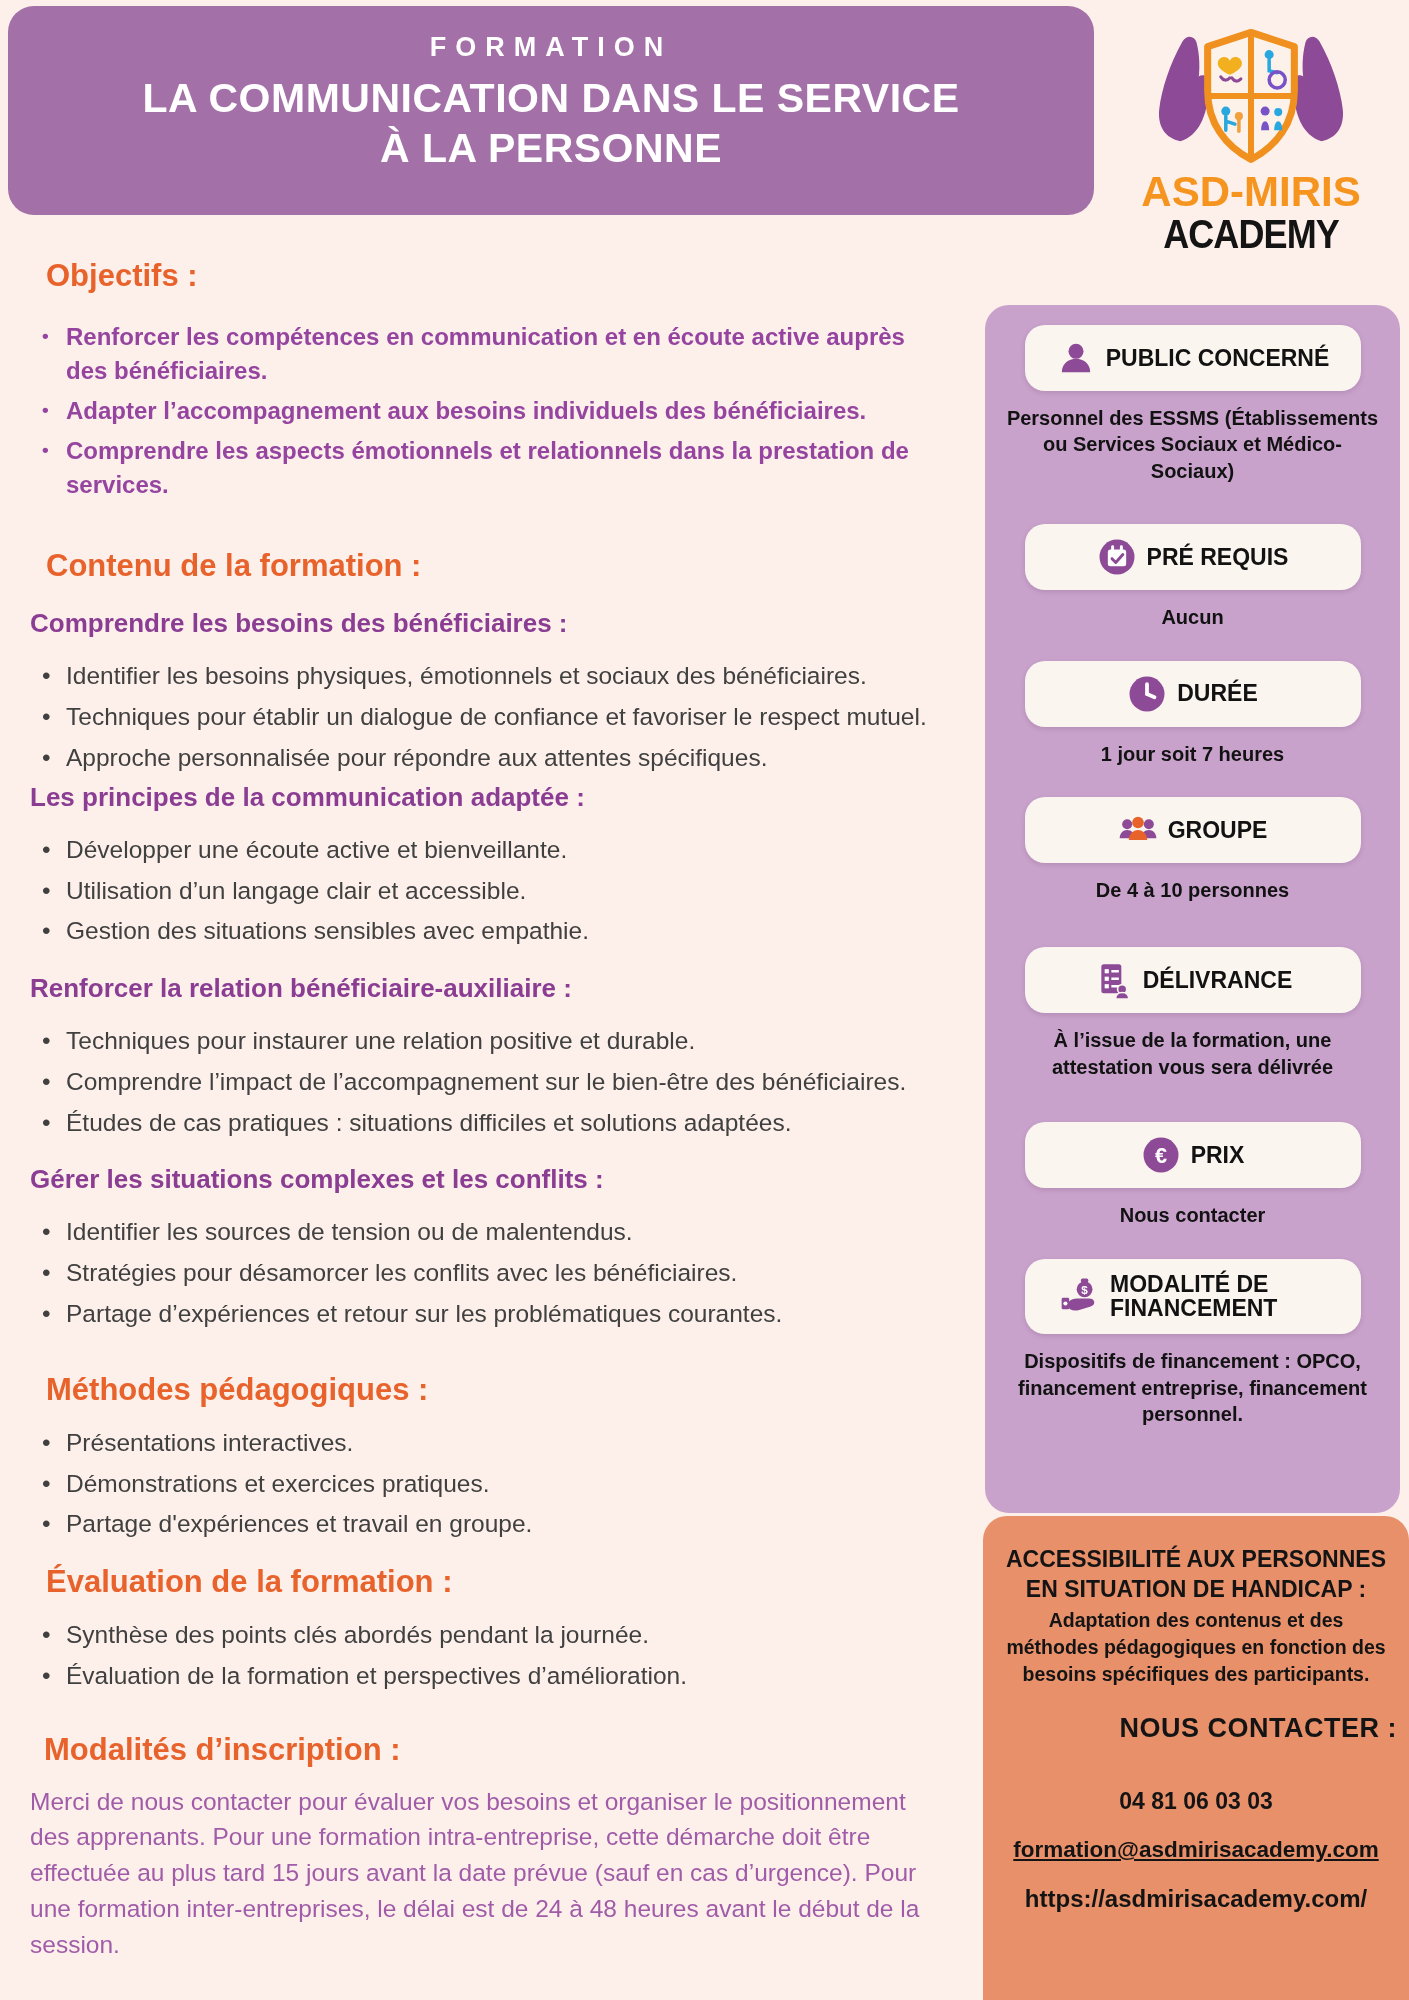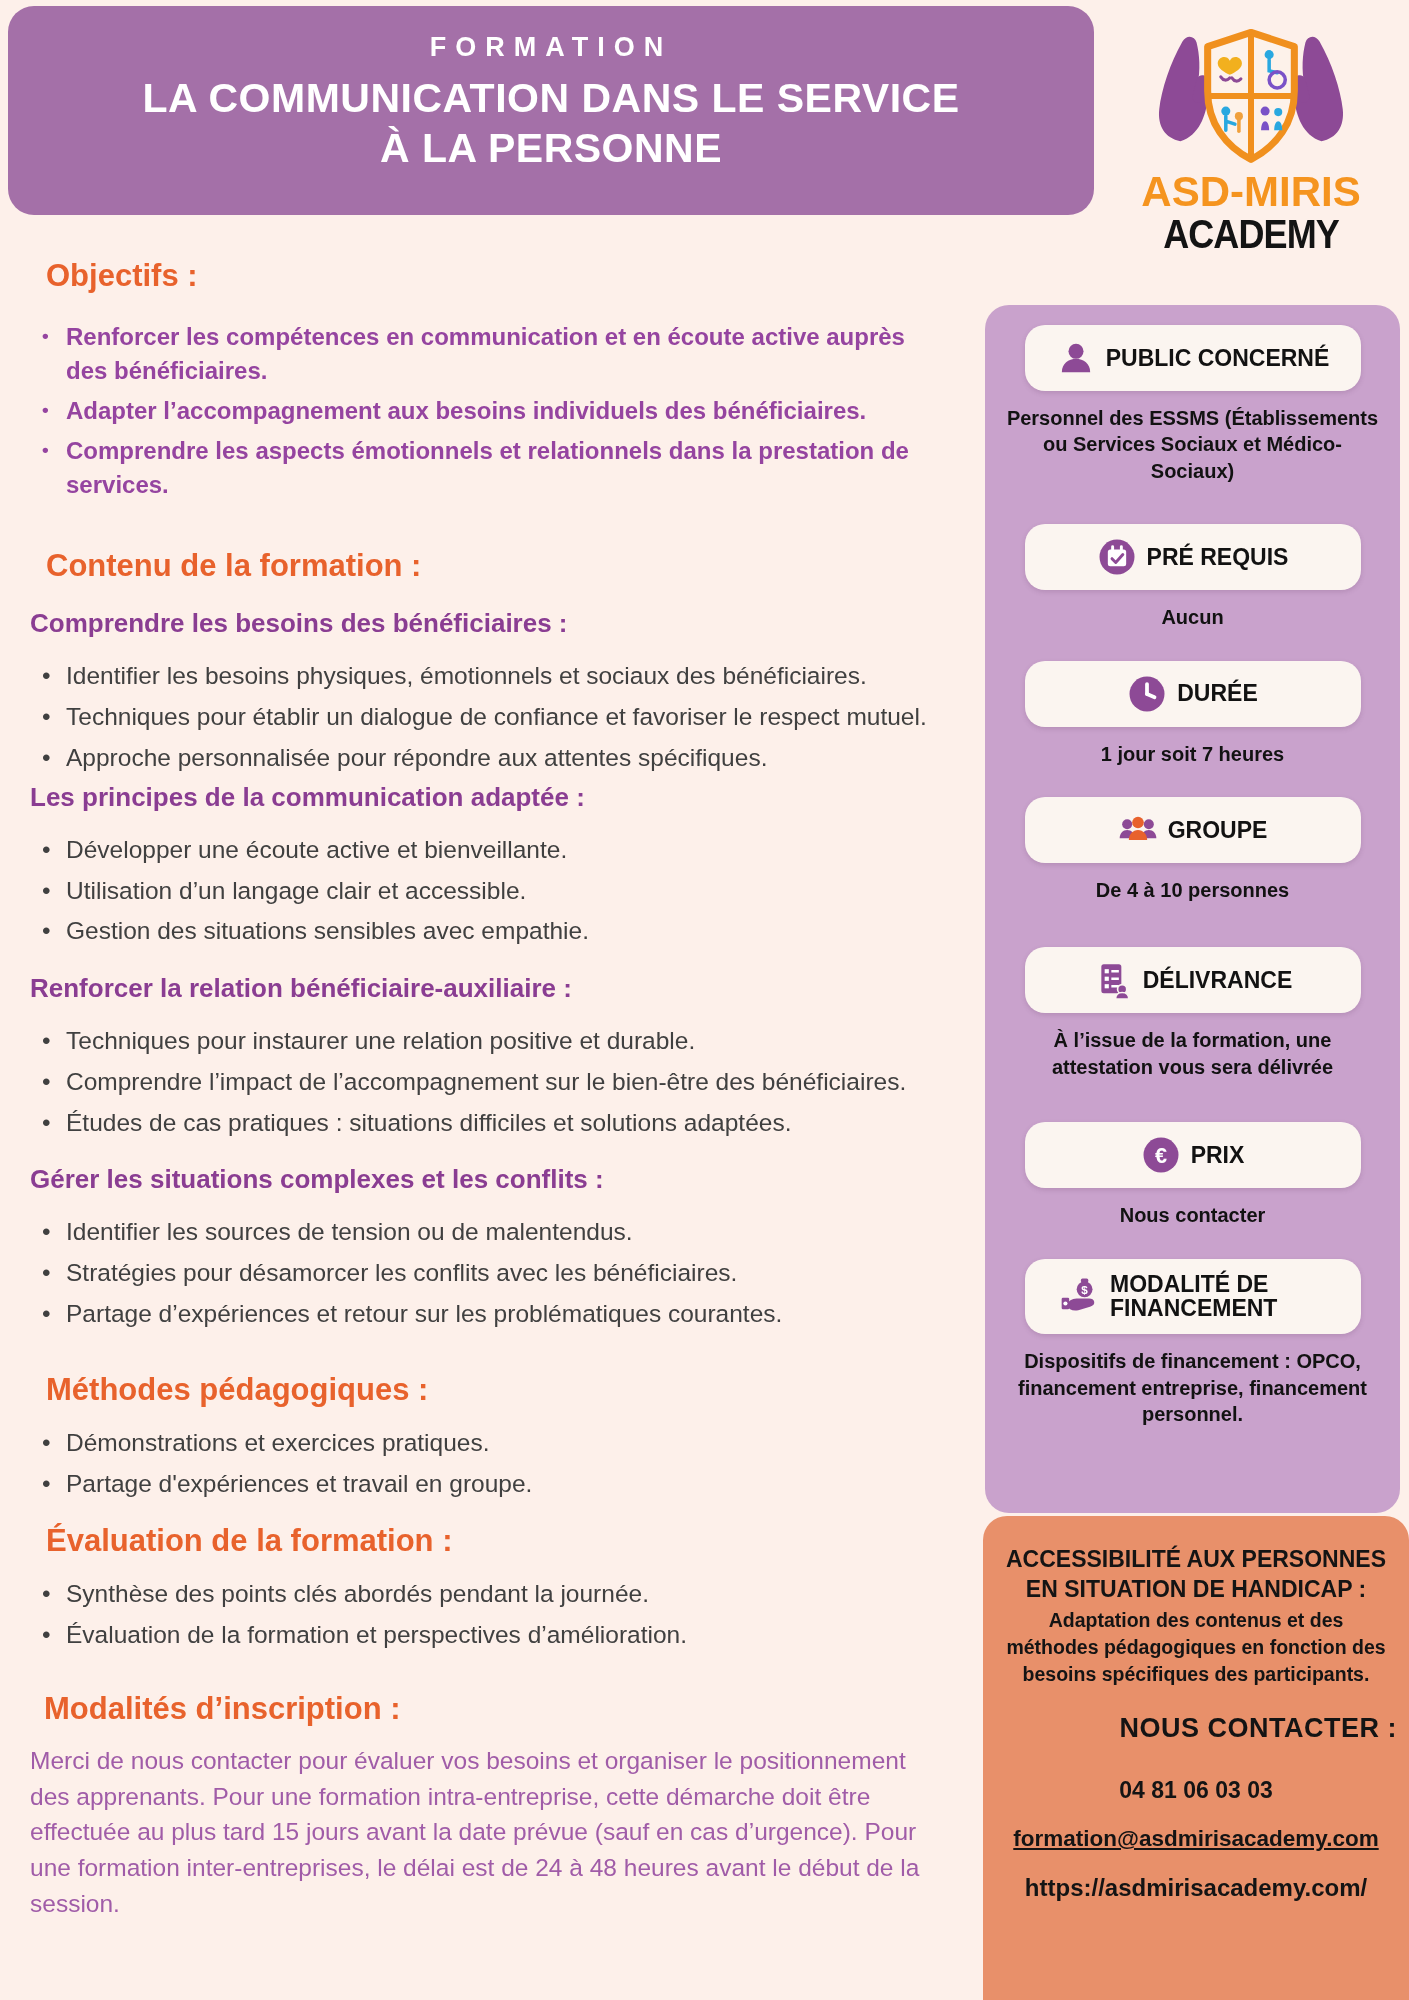--- a/index.html
+++ b/index.html
@@ -45,21 +45,21 @@
   .note{width:372px;margin:14px auto 0;text-align:center;color:#121212;font-weight:700;font-size:20px;line-height:1.32;}
   
   .orange-panel{
     position:absolute;left:983px;top:1516px;width:426px;height:484px;
     background:#e8906a;border-radius:24px 24px 0 0;text-align:center;color:#141414;box-sizing:border-box;
     padding:28px 12px 0;
   }
   .acc-title{margin:0 8px;font-size:23px;font-weight:800;line-height:1.32;}
   .acc-body{margin:2px 6px 0;font-size:19.5px;font-weight:700;line-height:1.38;}
   .contact-title{margin-top:26px;font-size:27px;font-weight:800;letter-spacing:.5px;text-align:right;}
-  .phone{margin-top:33px;font-size:23px;font-weight:700;}
+  .phone{margin-top:44px;font-size:23px;font-weight:700;}
   .email{display:block;margin-top:22px;font-size:22.5px;font-weight:800;color:#141414;text-decoration:underline;}
   .site{margin-top:22px;font-size:24px;font-weight:700;}
 </style>
 </head>
 <body>
 
 <header class="header">
   <div class="kicker">FORMATION</div>
   <div class="title">LA COMMUNICATION DANS LE SERVICE À LA PERSONNE</div>
 </header>
@@ -133,20 +133,21 @@
 
   <h3 class="purple" style="margin-top:24px">Gérer les situations complexes et les conflits :</h3>
   <ul class="b-reg" style="margin-top:20px">
     <li><span>Identifier les sources de tension ou de malentendus.</span></li>
     <li><span>Stratégies pour désamorcer les conflits avec les bénéficiaires.</span></li>
     <li><span>Partage d’expériences et retour sur les problématiques courantes.</span></li>
   </ul>
 
   <h2 class="orange" style="margin-top:40px">Méthodes pédagogiques :</h2>
   <ul class="b-reg" style="margin-top:18px">
+    <li><span>Présentations interactives.</span></li>
     <li><span>Démonstrations et exercices pratiques.</span></li>
     <li><span>Partage d'expériences et travail en groupe.</span></li>
   </ul>
 
   <h2 class="orange" style="margin-top:22px">Évaluation de la formation :</h2>
   <ul class="b-reg" style="margin-top:18px">
     <li><span>Synthèse des points clés abordés pendant la journée.</span></li>
     <li><span>Évaluation de la formation et perspectives d’amélioration.</span></li>
   </ul>
 

